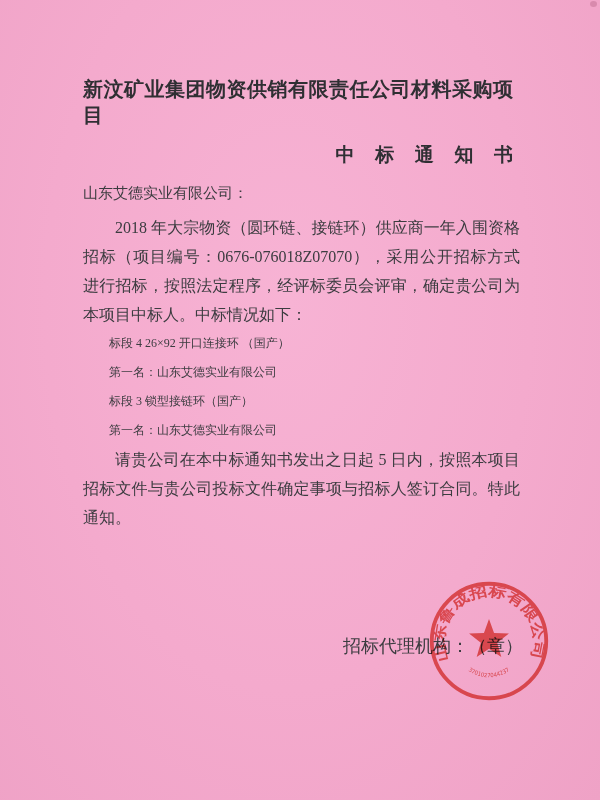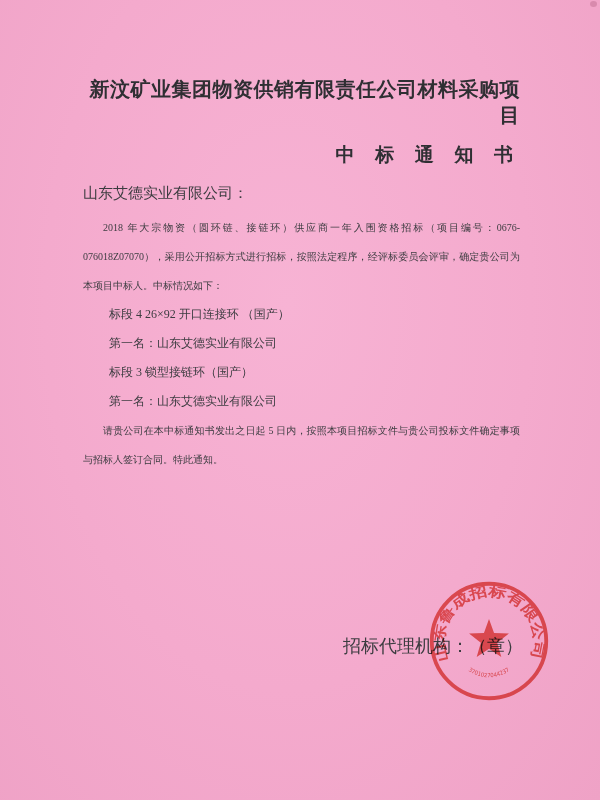--- a/index.html
+++ b/index.html
@@ -11,34 +11,34 @@
     font-family:"Liberation Serif","DejaVu Serif",serif;
     color:#3c3c40;
     overflow:hidden;
   }
   .doc {
     position:absolute; left:83px; top:70px; width:437px;
   }
   .title {
     font-family:"DejaVu Sans","Liberation Sans",sans-serif;
     font-weight:700; font-size:20px; line-height:26px;
-    text-align:right; color:#2f2f33; letter-spacing:0.5px;
+    text-align:left; color:#2f2f33; letter-spacing:0.5px;
     margin-top:6px;
   }
   .subtitle {
     font-family:"DejaVu Sans","Liberation Sans",sans-serif;
     font-weight:700; font-size:19px; line-height:26px;
     text-align:right; color:#2f2f33; letter-spacing:7px;
     margin-top:13px;
   }
   .addressee {
     font-size:15px; line-height:20px; margin-top:16px;
   }
   .para {
-    font-size:10px; line-height:29px;
+    font-size:16px; line-height:29px;
     text-align:justify; text-justify:inter-ideograph;
     text-indent:2em; margin-top:10px;
   }
   .para.second { margin-top:0; }
   .lot-line {
     font-size:12px; line-height:29px; padding-left:26px;
   }
   .contact-line {
     font-size:14.8px; line-height:29px; padding-left:26px; margin-top:21px;
   }

